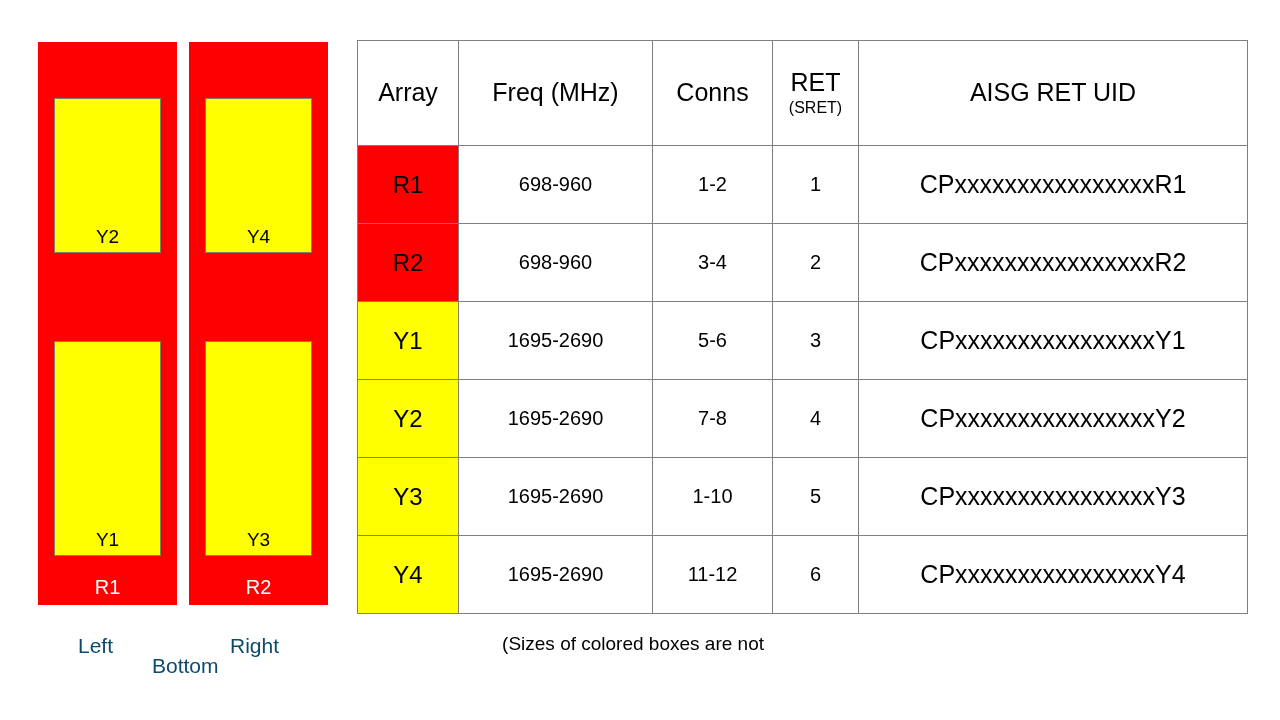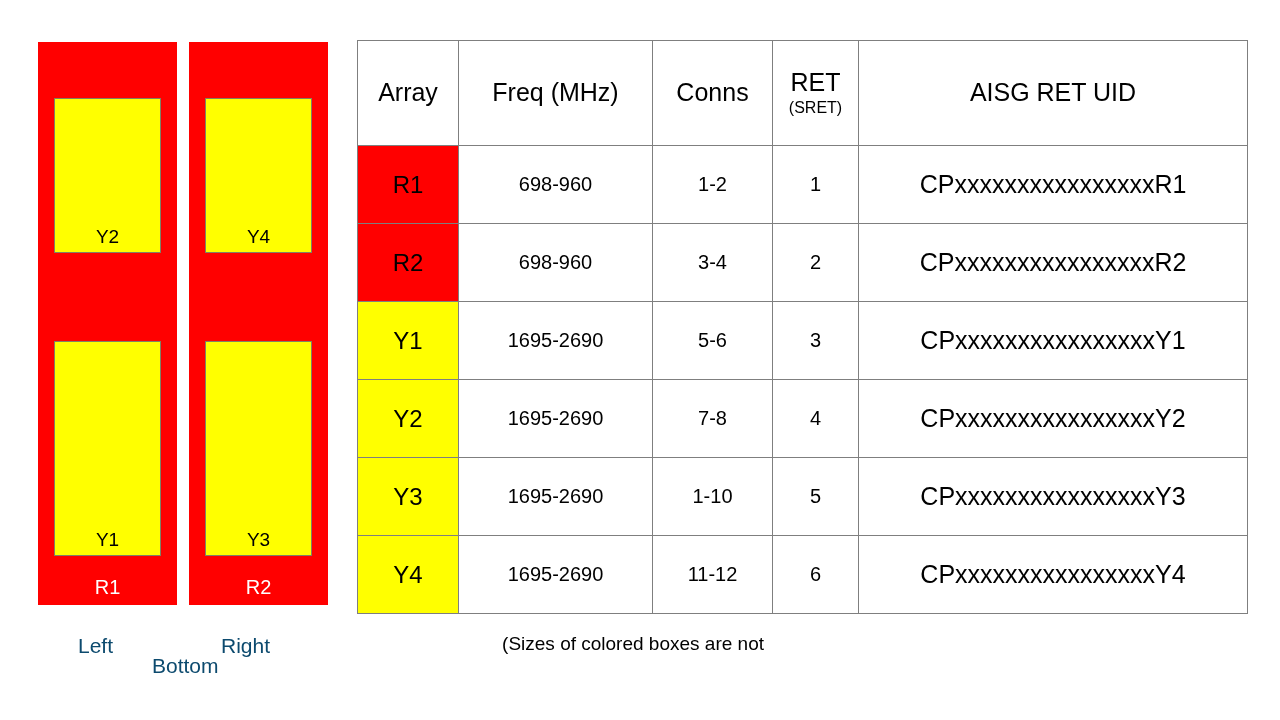--- a/index.html
+++ b/index.html
@@ -64,21 +64,21 @@
   }
 
   
   .orient-label {
     position: absolute;
     font-size: 21px;
     color: #0c4a6e;
     white-space: nowrap;
   }
   #label-left   { left: 78px;  top: 634px; }
-  #label-right  { left: 221px; top: 634px; }
+  #label-right  { left: 230px; top: 634px; }
   #label-bottom { left: 152px; top: 654px; }
 
   
   #spec-table {
     position: absolute;
     left: 357px;
     top: 40px;
     width: 890px;
     border-collapse: collapse;
     table-layout: fixed;

